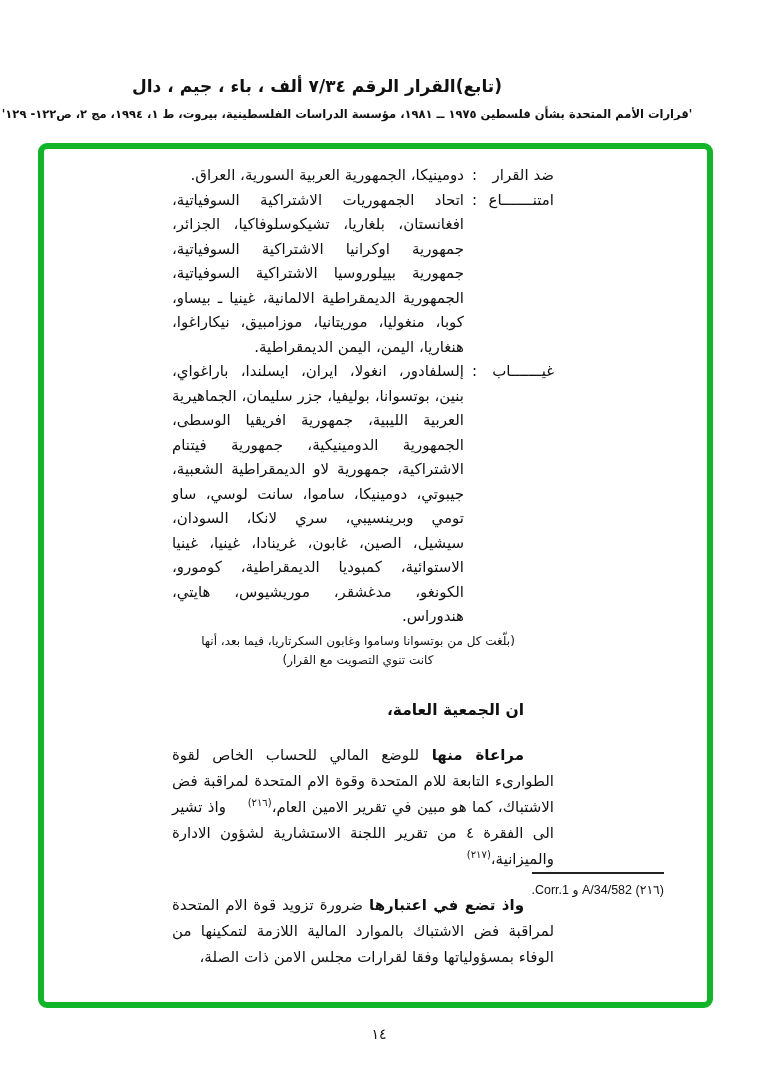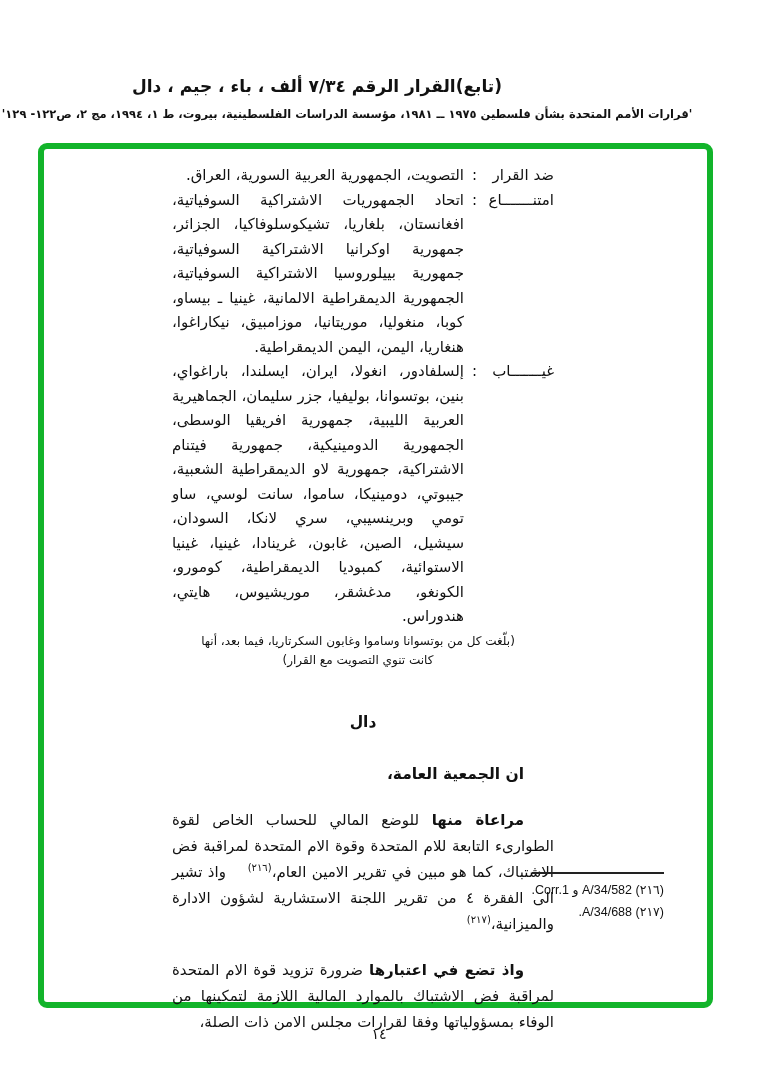--- a/index.html
+++ b/index.html
@@ -66,56 +66,51 @@
 
 <div class="green-box"></div>
 
 <div class="content">
 
   <div class="vote-row">
     <div class="vote-label">
       <span>ضد القرار</span>
       <span>:</span>
     </div>
-    <div class="vote-text">التصويت، الجمهورية العربية السورية، العراق.</div>
+    <div class="vote-text">دومينيكا، الجمهورية العربية السورية، العراق.</div>
   </div>
 
   <div class="vote-row">
     <div class="vote-label">
       <span>امتنـــــــاع</span>
       <span>:</span>
     </div>
     <div class="vote-text">اتحاد الجمهوريات الاشتراكية السوفياتية، افغانستان، بلغاريا، تشيكوسلوفاكيا، الجزائر، جمهورية اوكرانيا الاشتراكية السوفياتية، جمهورية بييلوروسيا الاشتراكية السوفياتية، الجمهورية الديمقراطية الالمانية، غينيا ـ بيساو، كوبا، منغوليا، موريتانيا، موزامبيق، نيكاراغوا، هنغاريا، اليمن، اليمن الديمقراطية.</div>
   </div>
 
   <div class="vote-row">
     <div class="vote-label">
       <span>غيـــــــاب</span>
       <span>:</span>
     </div>
     <div class="vote-text">إلسلفادور، انغولا، ايران، ايسلندا، باراغواي، بنين، بوتسوانا، بوليفيا، جزر سليمان، الجماهيرية العربية الليبية، جمهورية افريقيا الوسطى، الجمهورية الدومينيكية، جمهورية فيتنام الاشتراكية، جمهورية لاو الديمقراطية الشعبية، جيبوتي، دومينيكا، ساموا، سانت لوسي، ساو تومي وبرينسيبي، سري لانكا، السودان، سيشيل، الصين، غابون، غرينادا، غينيا، غينيا الاستوائية، كمبوديا الديمقراطية، كومورو، الكونغو، مدغشقر، موريشيوس، هايتي، هندوراس.</div>
   </div>
 
   <div class="note">(بلّغت كل من بوتسوانا وساموا وغابون السكرتاريا، فيما بعد، أنها كانت تنوي التصويت مع القرار)</div>
 
-  <div class="section-heading">دال</div>
 
   <div class="opening">ان الجمعية العامة،</div>
 
   <p class="para"><b>مراعاة منها</b><span> للوضع المالي للحساب الخاص لقوة الطوارىء التابعة للام المتحدة وقوة الام المتحدة لمراقبة فض الاشتباك، كما هو مبين في تقرير الامين العام،</span><sup>(٢١٦)</sup><span>&nbsp;&nbsp;&nbsp; واذ تشير الى الفقرة ٤ من تقرير اللجنة الاستشارية لشؤون الادارة والميزانية،</span><sup>(٢١٧)</sup></p>
 
   <p class="para"><b>واذ تضع في اعتبارها</b><span> ضرورة تزويد قوة الام المتحدة لمراقبة فض الاشتباك بالموارد المالية اللازمة لتمكينها من الوفاء بمسؤولياتها وفقا لقرارات مجلس الامن ذات الصلة،</span></p>
 
 </div>
 
 <div class="footnotes">
   <div class="fn-sep"></div>
   <div class="fn-line">
     <span>(٢١٦)</span>
     <span>A/34/582 و Corr.1.</span>
   </div>
-  <div class="fn-line">
-    <span>(٢١٧)</span>
-    <span>A/34/688.</span>
-  </div>
 </div>
 
 <div class="page-number">١٤</div>
 
 </body></html>

